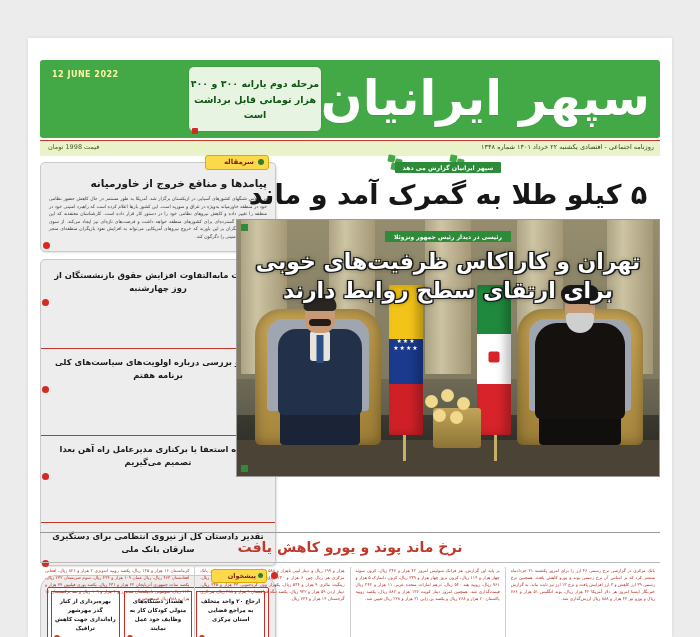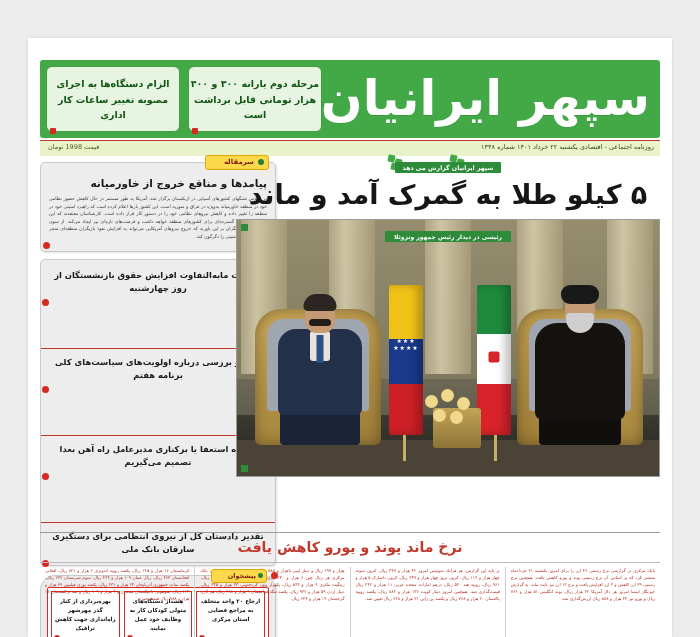--- a/index.html
+++ b/index.html
@@ -615,24 +615,20 @@
 
 <div class="page">
 
   <div class="masthead">
     <div class="mh-green"></div>
 
     <div class="mh-title">سپهر ایرانیان</div>
     <div class="mh-slogan">روزنامه کثیرالانتشار صبح ایران</div>
     <div class="mh-endate">12 JUNE 2022</div>
 
-    <div class="teaser t1">
-      <span>الزام دستگاه‌ها به اجرای مصوبه تغییر ساعات کار اداری</span>
-      <span class="dot"></span>
-    </div>
     <div class="teaser t2">
       <span>مرحله دوم یارانه ۳۰۰ و ۴۰۰ هزار تومانی قابل برداشت است</span>
       <span class="dot"></span>
     </div>
 
     <div class="mh-strip">
       <div class="price">قیمت 1998 تومان</div>
       <div class="dateline">روزنامه اجتماعی - اقتصادی  یکشنبه ۲۲ خرداد ۱۴۰۱  شماره ۱۳۴۸</div>
       <div class="leafgrp" style="right:210px;">
         <i style="left:0;top:0"></i>
@@ -756,20 +752,24 @@
       <div class="flowers">
         <div class="bloom" style="left:6px;top:6px"></div>
         <div class="bloom" style="left:22px;top:0px"></div>
         <div class="bloom" style="left:38px;top:8px"></div>
         <div class="bloom" style="left:14px;top:20px"></div>
         <div class="bloom" style="left:31px;top:22px"></div>
       </div>
 
       <div class="photo-title">
         <span class="photo-kicker">رئیسی در دیدار رئیس جمهور ونزوئلا</span>
+        <div class="photo-headline">
+          <div>تهران و کاراکاس ظرفیت‌های خوبی</div>
+          <div>برای ارتقای سطح روابط دارند</div>
+        </div>
       </div>
 
       <div class="photo-credit-dot"></div>
       <div class="photo-credit-dot2"></div>
     </div>
 
   </div>
 
   <div class="bottom">
     <div class="bottom-headline">نرخ ماند پوند و یورو کاهش یافت</div>

